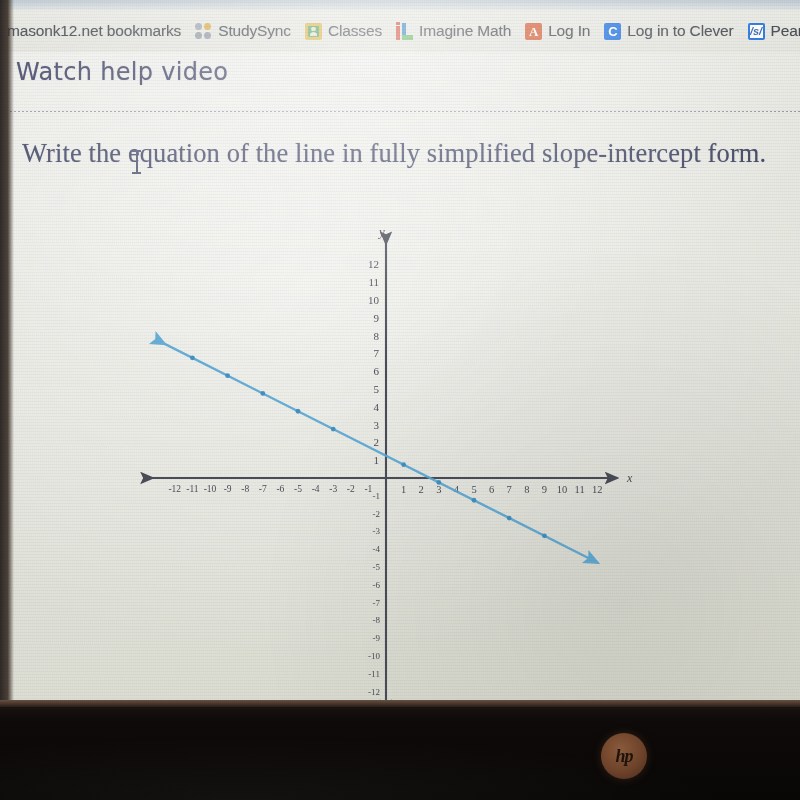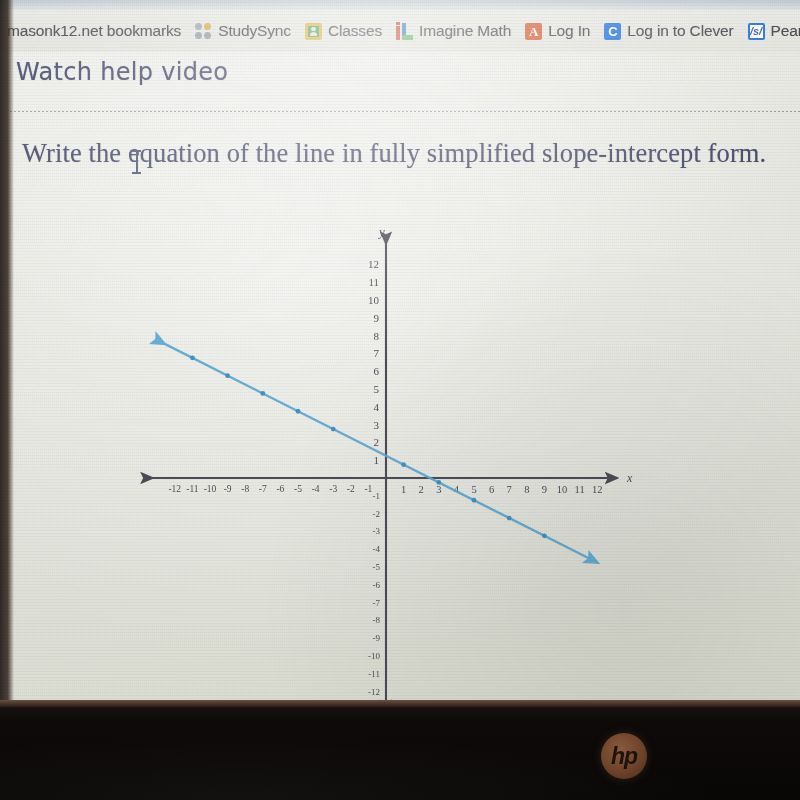--- a/index.html
+++ b/index.html
@@ -236,24 +236,24 @@
   .hp-logo {
     position: absolute;
     left: 601px; top: 733px;
     width: 46px; height: 46px;
     border-radius: 50%;
     background: radial-gradient(circle at 42% 36%, #8a5a3b 0%, #6e432a 55%, #4a2c1c 100%);
     display: flex; align-items: center; justify-content: center;
     box-shadow: 0 0 9px rgba(120,75,45,0.35);
   }
   .hp-logo span {
-    font-family: Liberation Sans, sans-serif;
+    font-family: Liberation Serif, serif;
     font-style: italic;
     font-weight: bold;
-    font-size: 23px;
+    font-size: 18px;
     color: #140d08;
     letter-spacing: -1px;
     line-height: 1;
     opacity: .9;
   }
   .lid-sheen {
     position:absolute; left:0; top:706px; width:800px; height:94px;
     background: radial-gradient(ellipse 700px 90px at 30% 100%, rgba(255,255,255,0.045), rgba(255,255,255,0) 70%);
     pointer-events:none;
   }

